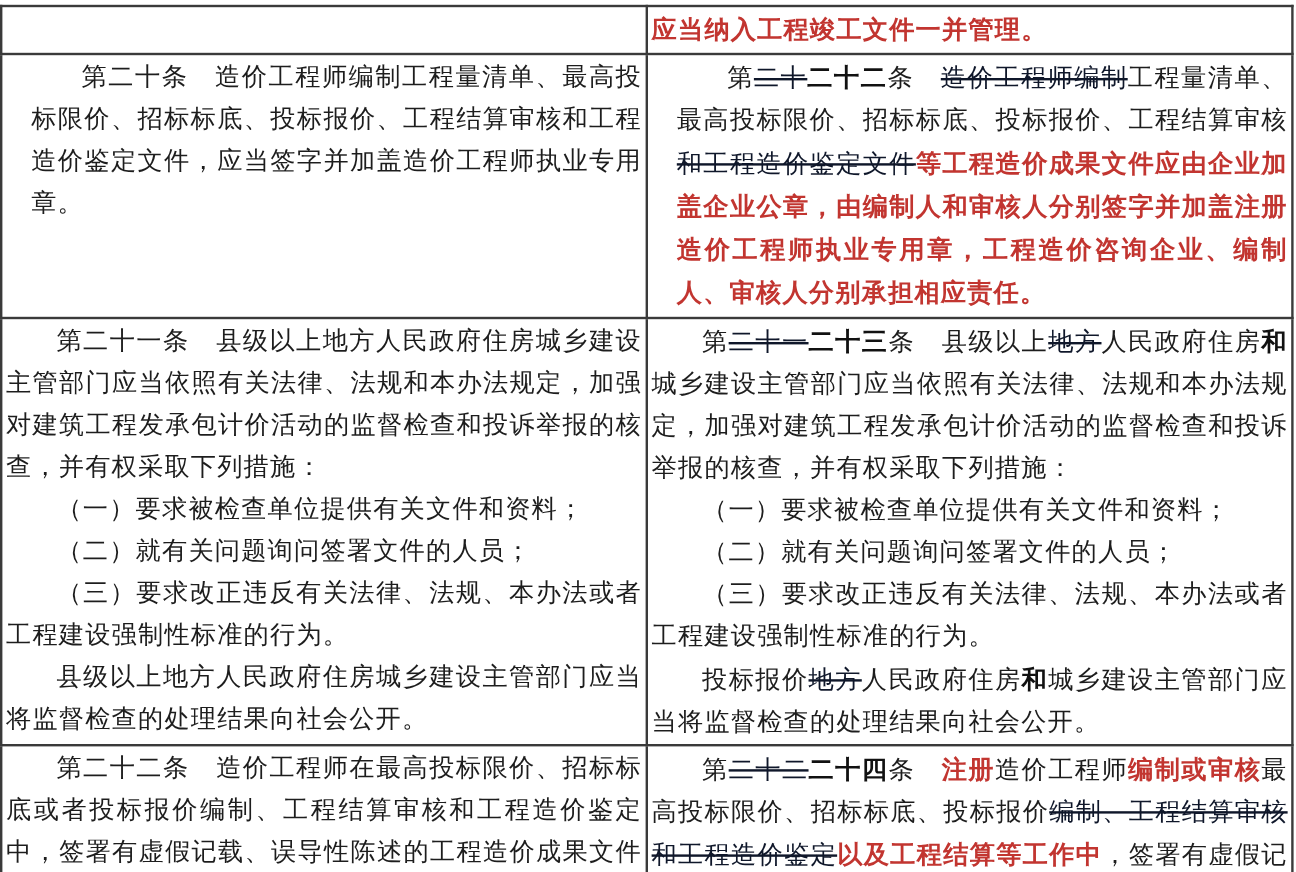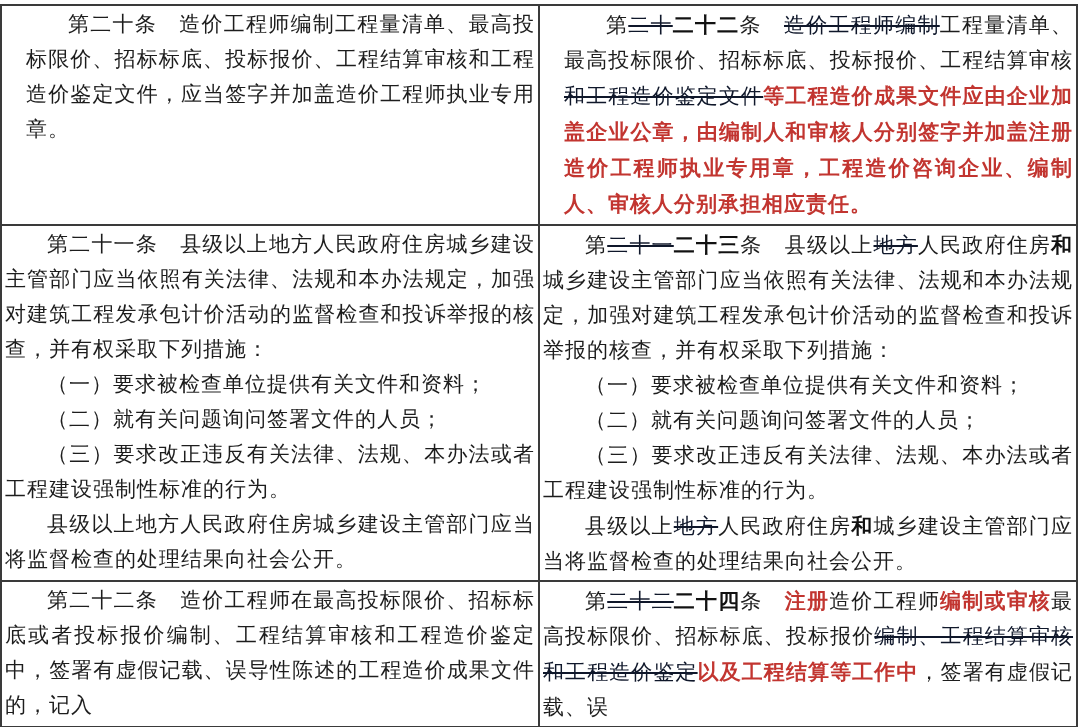--- a/index.html
+++ b/index.html
@@ -60,20 +60,26 @@
 </head>
 <body>
 
 <div class="doc">
   <table class="cmp">
     <colgroup>
       <col class="c-left">
       <col class="c-right">
     </colgroup>
     <tbody>
+        <tr class="row-0">
+          <td></td>
+          <td>
+            <div class="para noindent"><span class="run run-ins-red">应当纳入工程竣工文件一并管理。</span></div>
+          </td>
+        </tr>
         <tr class="row-1">
           <td class="v-middle">
             <div class="para"><span class="run run-normal">第二十条　造价工程师编制工程量清单、最高投标限价、招标标底、投标报价、工程结算审核和工程造价鉴定文件，应当签字并加盖造价工程师执业专用章。</span></div>
           </td>
           <td>
             <div class="para"><span class="run run-normal">第</span><span class="run run-del">二十</span><span class="run run-ins-black">二十二</span><span class="run run-normal">条　</span><span class="run run-del">造价工程师编制</span><span class="run run-normal">工程量清单、最高投标限价、招标标底、投标报价、工程结算审核</span><span class="run run-del">和工程造价鉴定文件</span><span class="run run-ins-red">等工程造价成果文件应由企业加盖企业公章，由编制人和审核人分别签字并加盖注册造价工程师执业专用章，工程造价咨询企业、编制人、审核人分别承担相应责任。</span></div>
           </td>
         </tr>
         <tr class="row-2">
           <td>
@@ -81,21 +87,21 @@
             <div class="para"><span class="run run-normal">（一）要求被检查单位提供有关文件和资料；</span></div>
             <div class="para"><span class="run run-normal">（二）就有关问题询问签署文件的人员；</span></div>
             <div class="para"><span class="run run-normal">（三）要求改正违反有关法律、法规、本办法或者工程建设强制性标准的行为。</span></div>
             <div class="para"><span class="run run-normal">县级以上地方人民政府住房城乡建设主管部门应当将监督检查的处理结果向社会公开。</span></div>
           </td>
           <td>
             <div class="para"><span class="run run-normal">第</span><span class="run run-del">二十一</span><span class="run run-ins-black">二十三</span><span class="run run-normal">条　县级以上</span><span class="run run-del">地方</span><span class="run run-normal">人民政府住房</span><span class="run run-ins-black">和</span><span class="run run-normal">城乡建设主管部门应当依照有关法律、法规和本办法规定，加强对建筑工程发承包计价活动的监督检查和投诉举报的核查，并有权采取下列措施：</span></div>
             <div class="para"><span class="run run-normal">（一）要求被检查单位提供有关文件和资料；</span></div>
             <div class="para"><span class="run run-normal">（二）就有关问题询问签署文件的人员；</span></div>
             <div class="para"><span class="run run-normal">（三）要求改正违反有关法律、法规、本办法或者工程建设强制性标准的行为。</span></div>
-            <div class="para"><span class="run run-normal">县级以上</span><span class="run run-del">地方</span><span class="run run-normal">人民政府住房</span><span class="run run-ins-black">和</span><span class="run run-normal">城乡建设主管部门应当将监督检查的处理结果向社会公开。</span></div>
+            <div class="para"><span class="run run-normal">投标报价</span><span class="run run-del">地方</span><span class="run run-normal">人民政府住房</span><span class="run run-ins-black">和</span><span class="run run-normal">城乡建设主管部门应当将监督检查的处理结果向社会公开。</span></div>
           </td>
         </tr>
         <tr class="row-3">
           <td>
             <div class="para"><span class="run run-normal">第二十二条　造价工程师在最高投标限价、招标标底或者投标报价编制、工程结算审核和工程造价鉴定中，签署有虚假记载、误导性陈述的工程造价成果文件的，记入</span></div>
           </td>
           <td>
             <div class="para"><span class="run run-normal">第</span><span class="run run-del">二十二</span><span class="run run-ins-black">二十四</span><span class="run run-normal">条　</span><span class="run run-ins-red">注册</span><span class="run run-normal">造价工程师</span><span class="run run-ins-red">编制或审核</span><span class="run run-normal">最高投标限价、招标标底、投标报价</span><span class="run run-del">编制、工程结算审核和工程造价鉴定</span><span class="run run-ins-red">以及工程结算等工作中</span><span class="run run-normal">，签署有虚假记载、误</span></div>
           </td>
         </tr>

